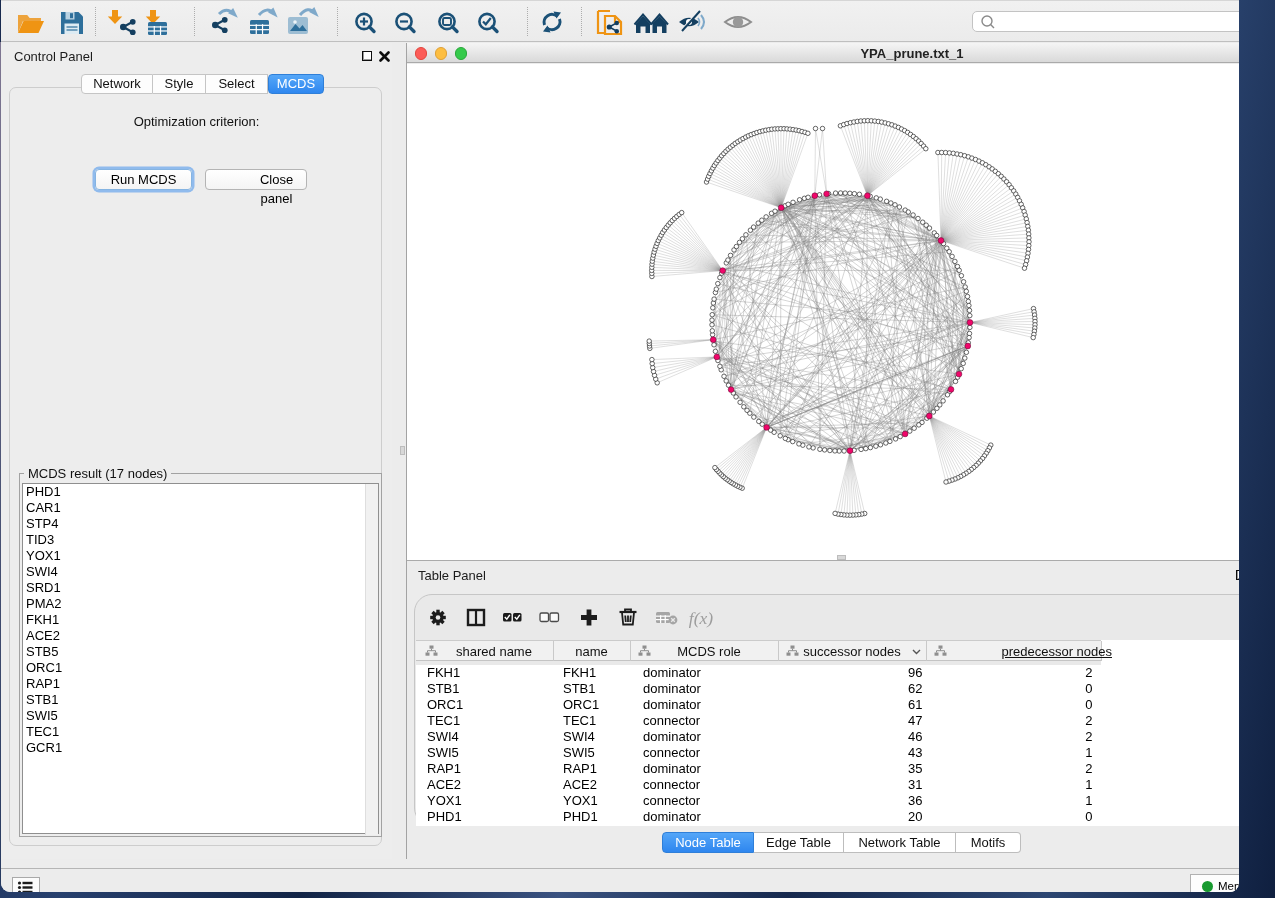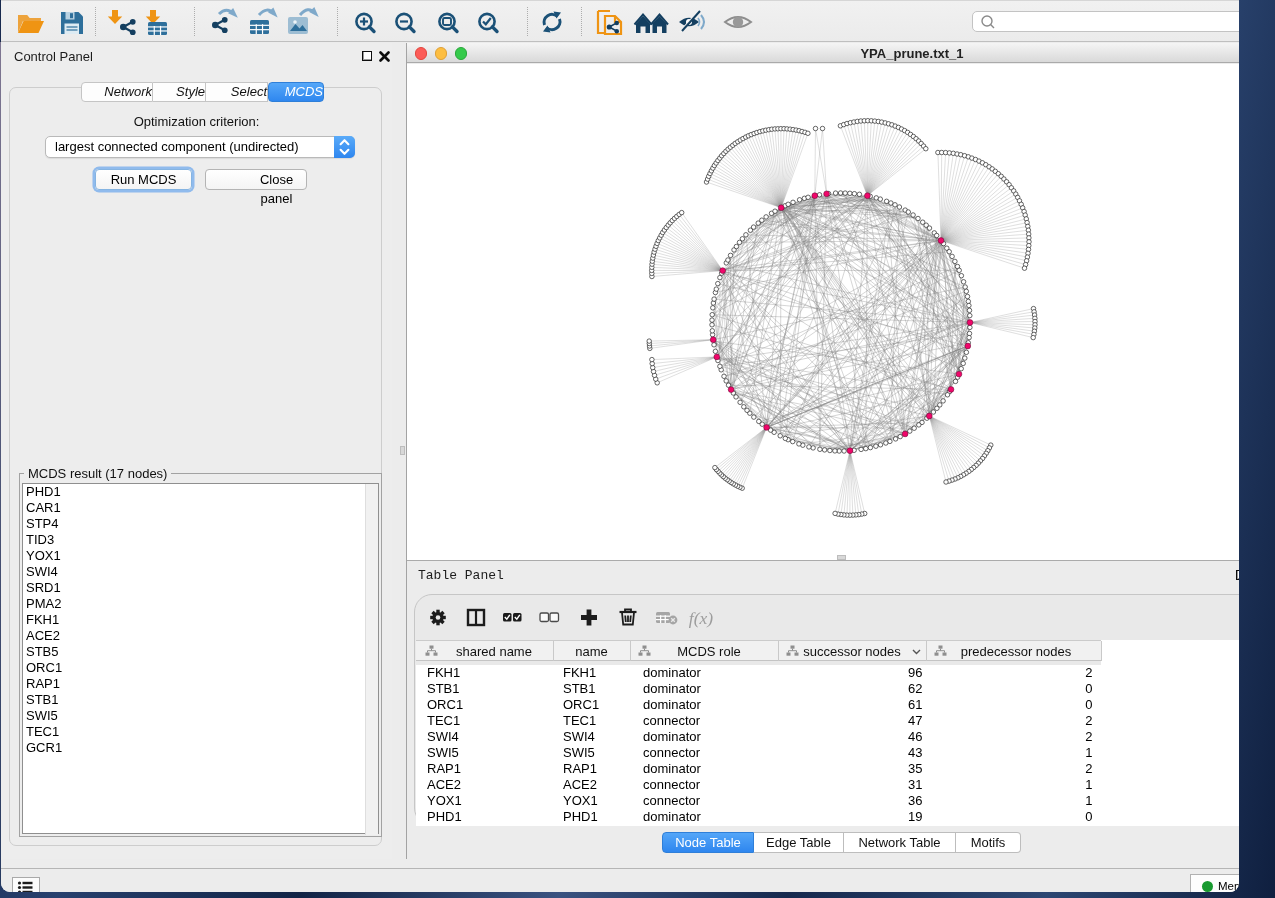--- a/index.html
+++ b/index.html
@@ -15,22 +15,22 @@
 #searchbox { position:absolute; left:971px; top:10px; width:293px; height:21px; background:#fff;
   border:1px solid #c3c3c3; border-radius:5px; }
 
 #cpanel { position:absolute; left:0; top:43px; width:391px; height:816px; background:#ededed; }
 #cpanel-title { position:absolute; left:13px; top:6px; color:#1c1c1c; }
 .winbtn-sq { position:absolute; width:10px; height:10px; border:1.6px solid #0d0d0d; background:#fff; box-shadow:1px -1px 0 #9a9a9a inset; }
 .xmark line { stroke:#0d0d0d; stroke-width:2.6; stroke-linecap:round; }
 #cp-body { position:absolute; left:8px; top:44px; width:373px; height:759px;
   border:1px solid #cdcdcd; border-radius:7px; background:#ededed; }
 #tabs { position:absolute; left:80px; top:31px; height:20px; }
-.tab { position:absolute; top:8px; height:20px; background:#fdfdfd; border:1px solid #c5c5c5;
-  text-align:right; line-height:18px; color:#111;font-style:italic; }
+.tab { position:absolute; top:0; height:20px; background:#fdfdfd; border:1px solid #c5c5c5;
+  text-align:center; line-height:18px; color:#111; }
 .tab.sel { background:linear-gradient(#55a7f8,#2f87ef); color:#fff; border-color:#2f7fd8; border-radius:4px; }
 #optlabel { position:absolute; left:0; top:71px; width:391px; text-align:center; color:#111; }
 #combo { position:absolute; left:44px; top:93px; width:310px; height:22px; background:#fff;
   border:1px solid #b9b9b9; border-radius:5px; line-height:20px; padding-left:9px; color:#000;
   box-shadow:0 1px 1px rgba(0,0,0,.08); }
 #combo-btn { position:absolute; right:-1px; top:-1px; width:21px; height:22px;
   background:linear-gradient(#5aabf9,#2e86ef); border-radius:0 5px 5px 0; }
 .btn { position:absolute; height:21px; background:linear-gradient(#ffffff,#f4f4f4); border:1px solid #b4b4b4;
   border-radius:4px; text-align:center; line-height:19px; color:#000; }
 #runbtn { left:94px; top:126px; width:97px; box-shadow:0 0 0 2.5px rgba(112,170,236,.75); border-color:#85b4e2; }
@@ -46,21 +46,21 @@
 
 #netbar { position:absolute; left:406px; top:43px; width:868px; height:20px;
   background:linear-gradient(#f5f5f5,#d9d9d9); border-bottom:1px solid #aaa; }
 .light { position:absolute; top:4px; width:12.5px; height:12.5px; border-radius:50%; }
 #nettitle { position:absolute; left:0; top:3px; width:1010px; text-align:center; color:#222; font-weight:bold; }
 #netcanvas { position:absolute; left:406px; top:64px; width:868px; height:496px; background:#fff; }
 #hsplit-line { position:absolute; left:406px; top:560px; width:868px; height:1px; background:#ababab; }
 #hsplit-grip { position:absolute; left:836px; top:555px; width:9px; height:5px; background:#d8d8d8; border:1px solid #bdbdbd; }
 
 #tpanel { position:absolute; left:406px; top:561px; width:868px; height:298px; background:#ececec; }
-#tpanel-title { position:absolute; left:11px; top:7px; color:#1c1c1c;font-family:Liberation Mono, monospace; }
+#tpanel-title { position:absolute; left:11px; top:7px; color:#1c1c1c; }
 #tbox { position:absolute; left:7px; top:33px; width:854px; height:232px; border:1px solid #c6c6c6;
   border-radius:18px; background:#e9e9e9; }
 #thead { position:absolute; left:1px; top:45px; width:685px; height:21px; background:#f1f1f1;
   border-top:1px solid #cbcbcb; border-bottom:1px solid #c4c4c4; }
 .hdiv { position:absolute; top:0; width:1px; height:20px; background:#c9c9c9; }
 .hlabel { position:absolute; top:3px; color:#111; }
 #trows { position:absolute; left:1px; top:69.5px; width:852px; height:161.5px; background:#fff; }
 #rowsbg { position:absolute; left:686px; top:45px; width:166px; height:186px; background:#fff; }
 .trow { height:16px; line-height:16px; position:relative; color:#000; }
 .c1 { position:absolute; left:11px; } .c2 { position:absolute; left:147px; }
@@ -215,26 +215,20 @@
         <line x1="9.5" y1="1.5" x2="1.5" y2="9.5"></line>
       </svg>
     <div id="cp-body"></div>
     <div id="tabs">
       <div class="tab" style="left:0; width:72px; border-radius:4px 0 0 4px;">Network</div>
       <div class="tab" style="left:72px; width:53px; border-left:none;">Style</div>
       <div class="tab" style="left:125px; width:62px; border-left:none;">Select</div>
       <div class="tab sel" style="left:187px; width:56px;">MCDS</div>
     </div>
     <div id="optlabel">Optimization criterion:</div>
-    <div id="combo">largest connected component (undirected)
-      <div id="combo-btn"><svg width="21" height="22" viewBox="0 0 21 22">
-            <path d="M6.6 8.2 L10.5 4.2 L14.4 8.2" stroke="#fff" stroke-width="2.1" fill="none" stroke-linecap="round" stroke-linejoin="round"></path>
-            <path d="M6.6 13.8 L10.5 17.8 L14.4 13.8" stroke="#fff" stroke-width="2.1" fill="none" stroke-linecap="round" stroke-linejoin="round"></path>
-          </svg></div>
-    </div>
     <div class="btn" id="runbtn">Run MCDS</div>
     <div class="btn" id="closebtn">Close panel</div>
     <div id="groupbox">
       <div id="grouplabel">MCDS result (17 nodes)</div>
       <div id="mlist">
         <div class="item">PHD1</div>
           <div class="item">CAR1</div>
           <div class="item">STP4</div>
           <div class="item">TID3</div>
           <div class="item">YOX1</div>
@@ -1316,21 +1310,21 @@
           <div class="hlabel" style="left:386px; width:100px; text-align:center;">successor nodes</div>
           <svg style="position:absolute;left:496px;top:8px" width="9" height="6" viewBox="0 0 9 6">
             <path d="M1 1 l3.5 3.5 L8 1" stroke="#555" stroke-width="1.4" fill="none"></path>
           </svg>
           <svg style="position:absolute;left:518px;top:4px" width="13" height="12" viewBox="0 0 13 12">
             <rect x="4.5" y="0.5" width="4" height="3.2" fill="#8f8f8f"></rect>
             <rect x="0.5" y="7.5" width="4" height="3.2" fill="#8f8f8f"></rect>
             <rect x="8.5" y="7.5" width="4" height="3.2" fill="#8f8f8f"></rect>
             <path d="M6.5 3.7 v2 M2.5 7.5 v-1.8 h8 v1.8" stroke="#8f8f8f" stroke-width="1" fill="none"></path>
           </svg>
-          <div class="hlabel" style="left:534px; width:132px; text-align:center;">predecessor nodes</div>
+          <div class="hlabel" style="left:564px; width:132px; text-align:right;text-decoration:underline;">predecessor nodes</div>
       </div>
       <div id="trows">
         <div class="trow">
             <span class="c1">FKH1</span>
             <span class="c2">FKH1</span>
             <span class="c3">dominator</span>
             <span class="c4">96</span>
             <span class="c5">2</span>
           </div>
           <div class="trow">
@@ -1386,21 +1380,21 @@
             <span class="c1">YOX1</span>
             <span class="c2">YOX1</span>
             <span class="c3">connector</span>
             <span class="c4">36</span>
             <span class="c5">1</span>
           </div>
           <div class="trow">
             <span class="c1">PHD1</span>
             <span class="c2">PHD1</span>
             <span class="c3">dominator</span>
-            <span class="c4">19</span>
+            <span class="c4">20</span>
             <span class="c5">0</span>
           </div>
       </div>
       <div id="tthumb"></div>
     </div>
     <div id="btabs">
       <div class="btab sel" style="left:0; width:92px; border-radius:4px 0 0 4px;">Node Table</div>
       <div class="btab" style="left:92px; width:90px; border-left:none;">Edge Table</div>
       <div class="btab" style="left:182px; width:112px; border-left:none;">Network Table</div>
       <div class="btab" style="left:294px; width:65px; border-left:none; border-radius:0 4px 4px 0;">Motifs</div>

